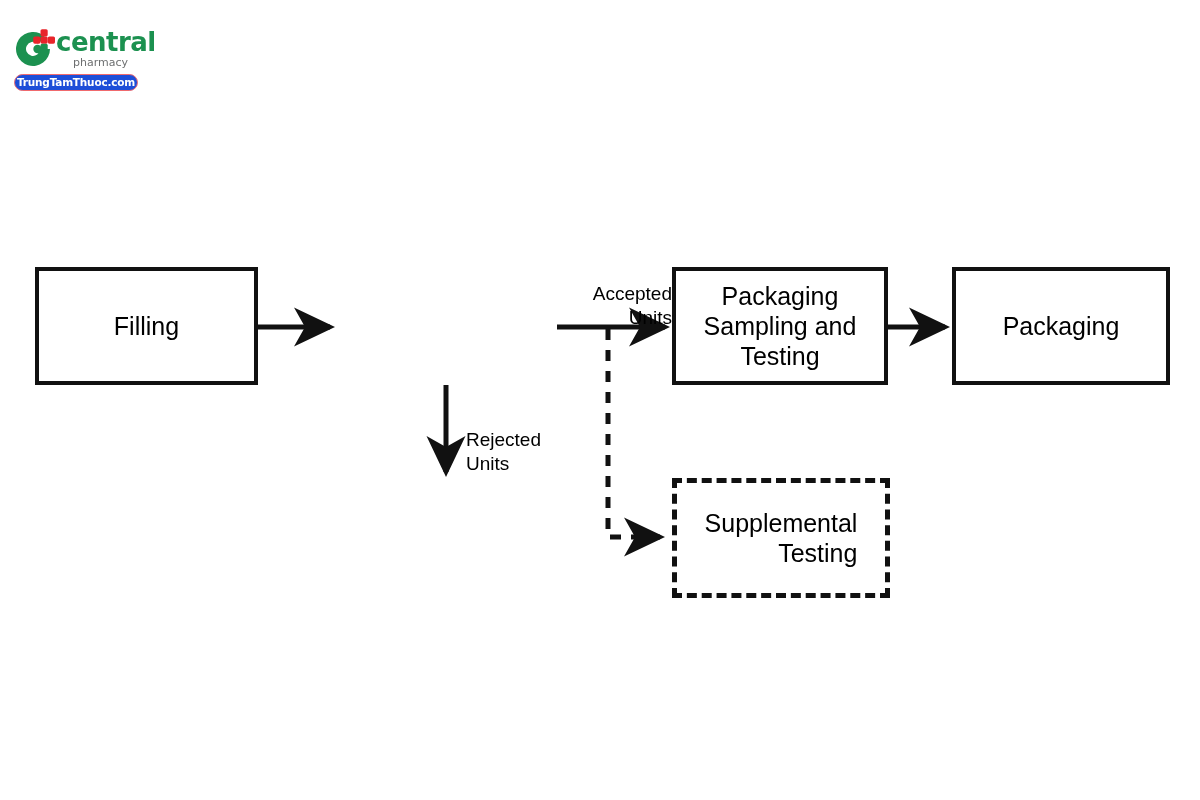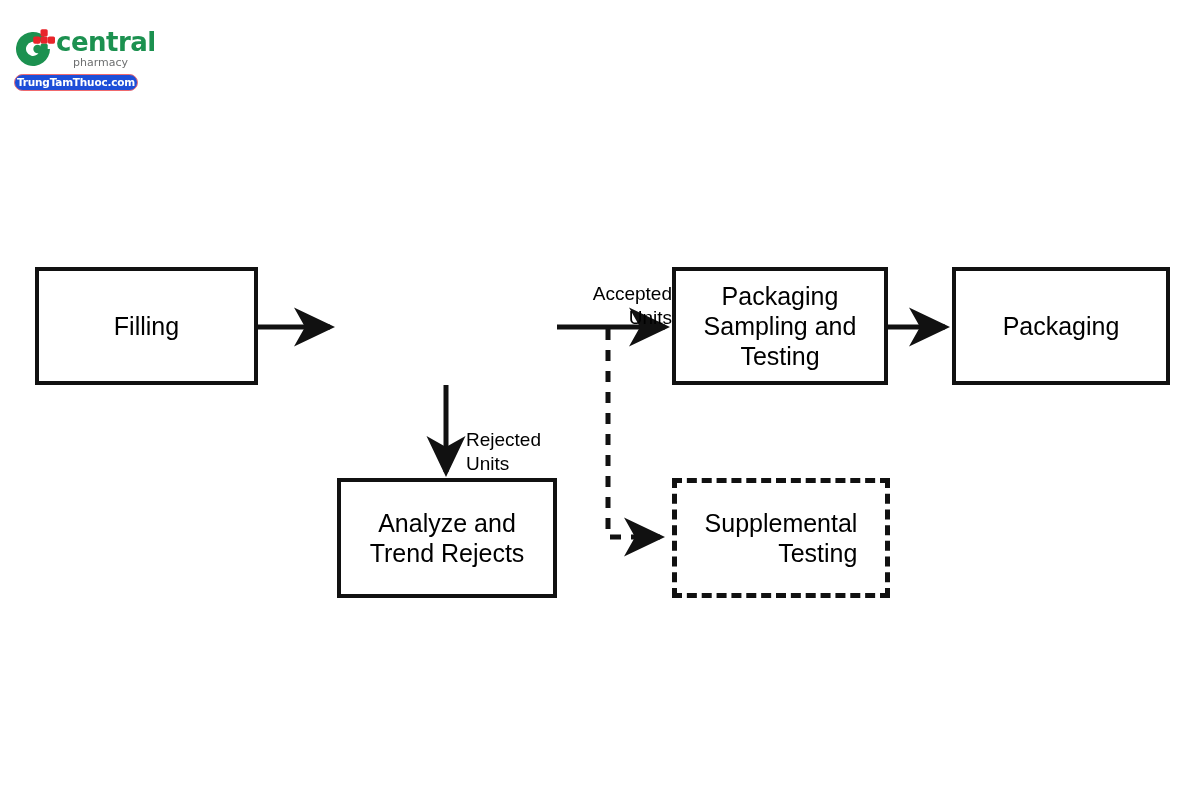--- a/index.html
+++ b/index.html
@@ -201,24 +201,20 @@
   <div class="node node-solid" style="left:672px; top:267px; width:216px; height:118px;">
     <span class="node-label">Packaging
 Sampling and
 Testing</span>
   </div>
 
   <div class="node node-solid" style="left:952px; top:267px; width:218px; height:118px;">
     <span class="node-label">Packaging</span>
   </div>
 
-  <div class="node node-solid" style="left:337px; top:478px; width:220px; height:120px;">
-    <span class="node-label">Analyze and
-Trend Rejects</span>
-  </div>
 
   <div class="node node-dashed" style="left:672px; top:478px; width:218px; height:120px;text-align:right;">
     <span class="node-label">Supplemental
 Testing</span>
   </div>
 
   <div class="edge-label edge-label-center" style="left:556px; top:258px; width:116px;">
     <span>Accepted
 Units</span>
   </div>

